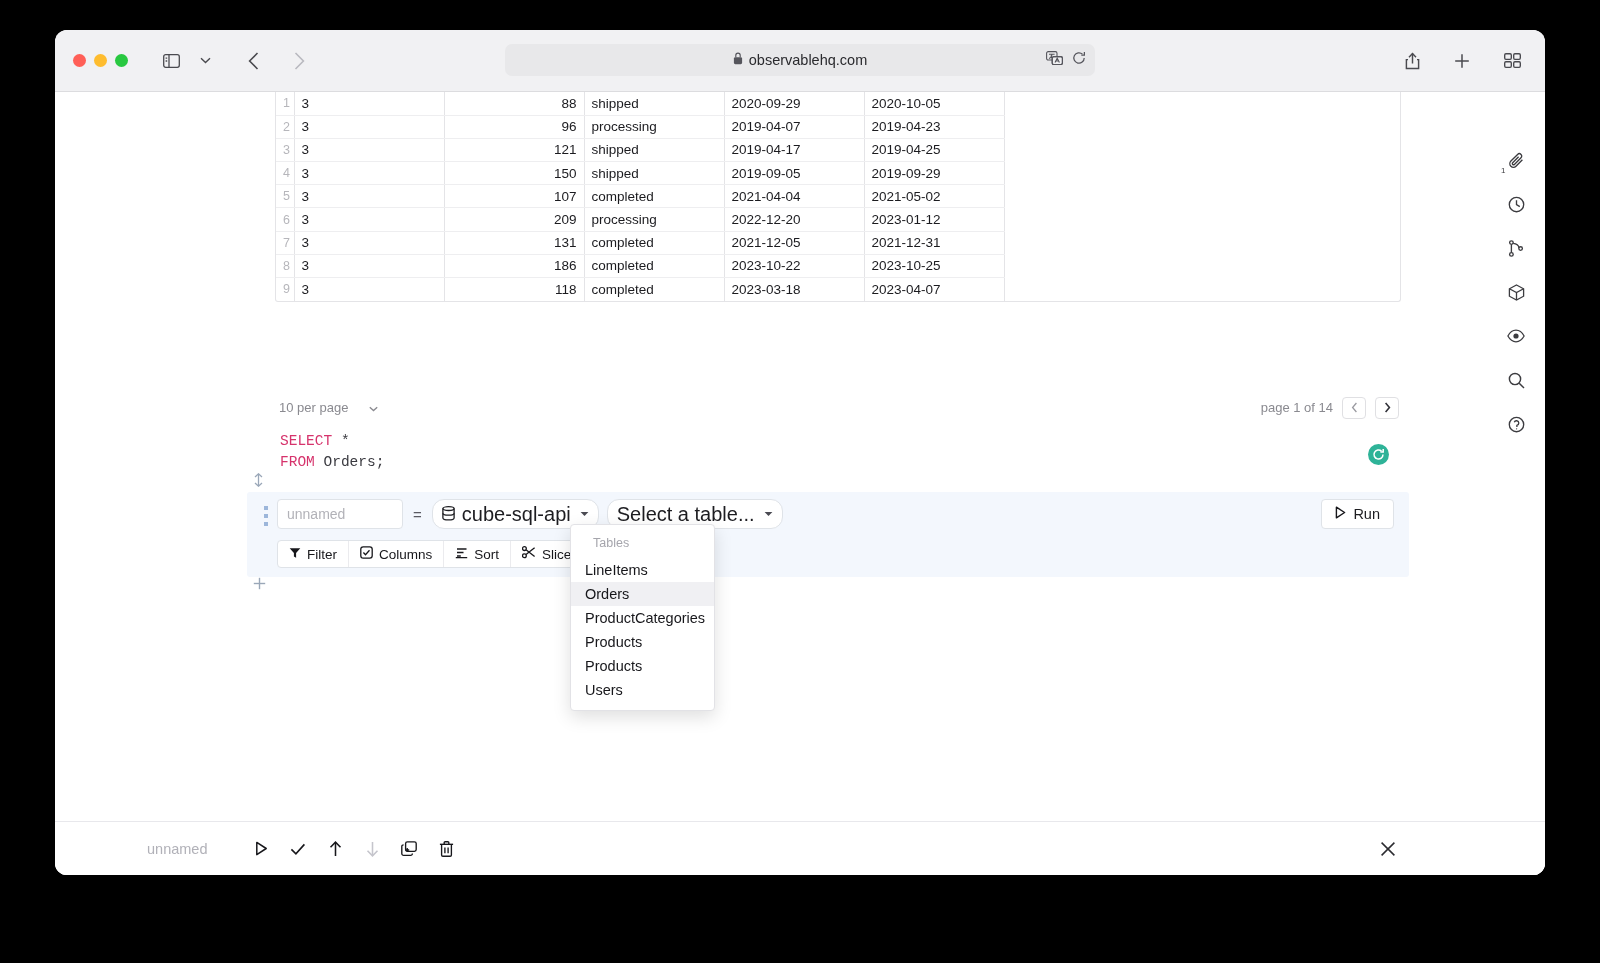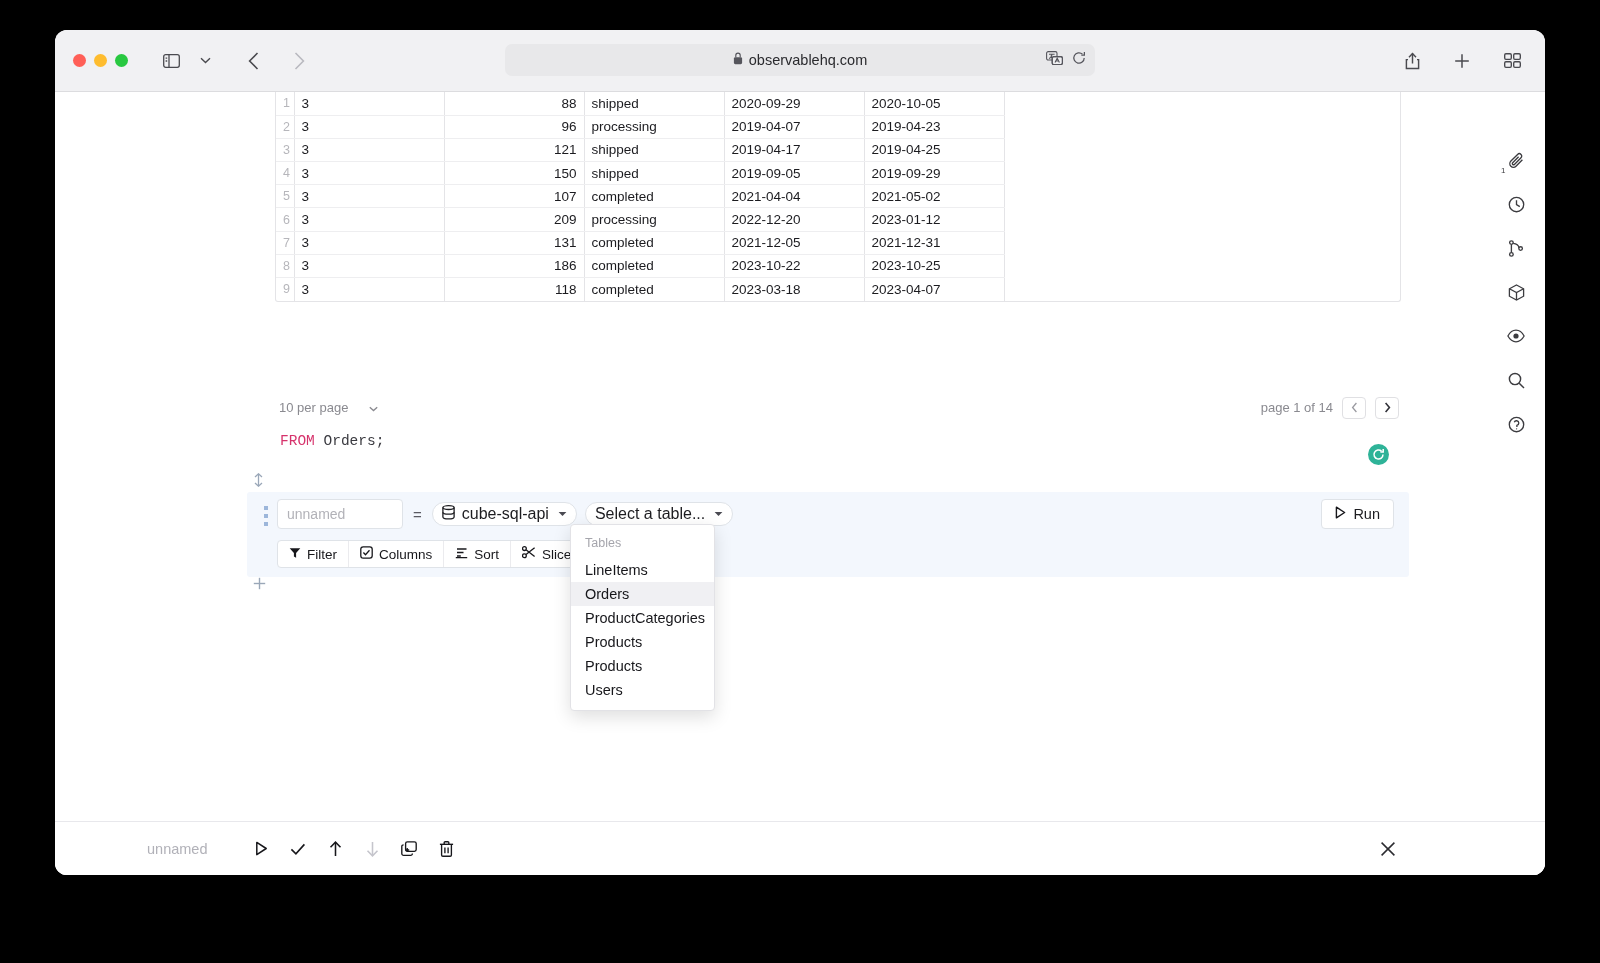--- a/index.html
+++ b/index.html
@@ -210,27 +210,27 @@
     background: #fff;
     border: 1px solid #dfe3e8;
     border-radius: 4px;
     font-size: 14px; color: #b2b2b8;
     padding: 0 9px;
     display: flex; align-items: center;
     font-family: "Liberation Sans", sans-serif;
   }
   .eq { color: #5a5a62; font-size: 15px; padding: 0 2px; }
   .pill {
-    height: 24px;
+    height: 30px;
     background: #fff;
     border: 1px solid #dfe3e8;
     border-radius: 12px;
     display: flex; align-items: center; gap: 7px;
     padding: 0 9px;
-    font-size: 16px; color: #1d1d21;
+    font-size: 20px; color: #1d1d21;
   }
   .pill .caret { color: #4a4a52; font-size: 9px; margin-left: 2px; }
 
   .cell-row2 {
     position: absolute; left: 30px; top: 48px;
     display: flex; align-items: center;
   }
   .segbar {
     display: flex; align-items: stretch;
     background: #fff;
@@ -265,20 +265,21 @@
     background: #ffffff;
     border: 1px solid #e2e2e6;
     border-radius: 4px;
     box-shadow: 0 6px 18px rgba(0,0,0,0.13);
     padding: 6px 0 8px 0;
     z-index: 40;
   }
   .menu-head {
     font-size: 12.5px; color: #a5a5ac;
     padding: 5px 14px 8px 14px;
+    margin-left: 8px;
   }
   .menu-item {
     font-size: 14.5px; color: #17171b;
     padding: 4px 14px;
     height: 24px;
     display: flex; align-items: center;
   }
   .menu-item.sel { background: #f0f0f3; }
 
   
@@ -502,20 +503,23 @@
           </span>
           <span class="pg-btn dark">
             <svg width="7" height="11" viewBox="0 0 7 11" fill="none" stroke="currentColor" stroke-width="1.6">
                 <path d="M1.6 1 L5.4 5.5 L1.6 10"></path>
               </svg>
           </span>
         </div>
       </div>
 
       <div class="sqlbox">
+        <div>
+          <span class="kw">SELECT</span><span class="pl"> *</span>
+        </div>
         <div>
           <span class="kw">FROM</span><span class="pl"> Orders;</span>
         </div>
         <div class="sync-icon">
           <svg width="13" height="13" viewBox="0 0 13 13" fill="none" stroke="#ffffff" stroke-width="1.5">
             <path d="M11 6.5 a4.5 4.5 0 1 1 -1.5 -3.35"></path>
             <path d="M11.2 1 V3.9 H8.4"></path>
           </svg>
         </div>
       </div>

